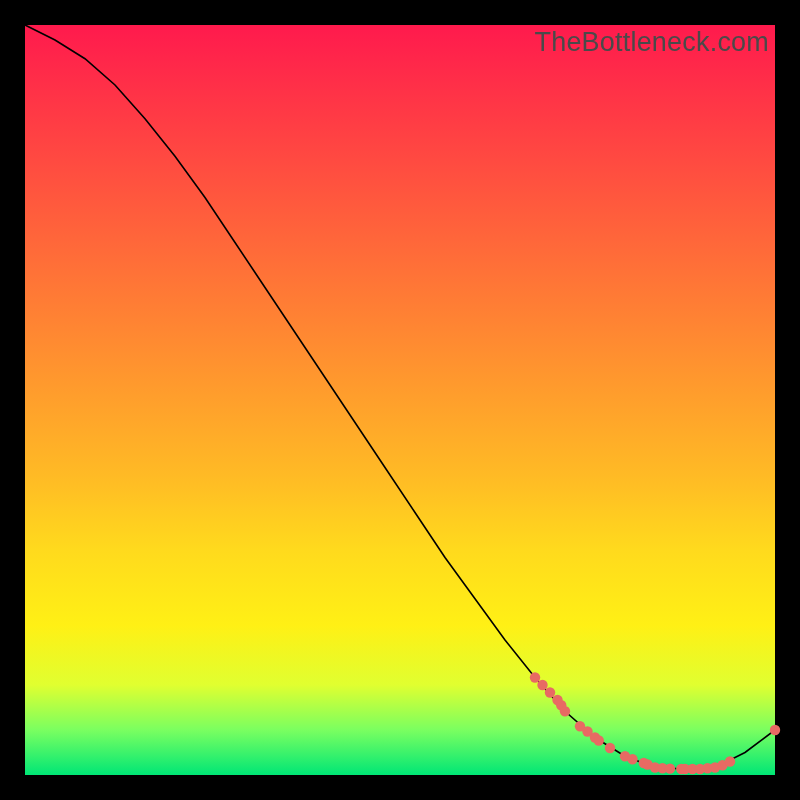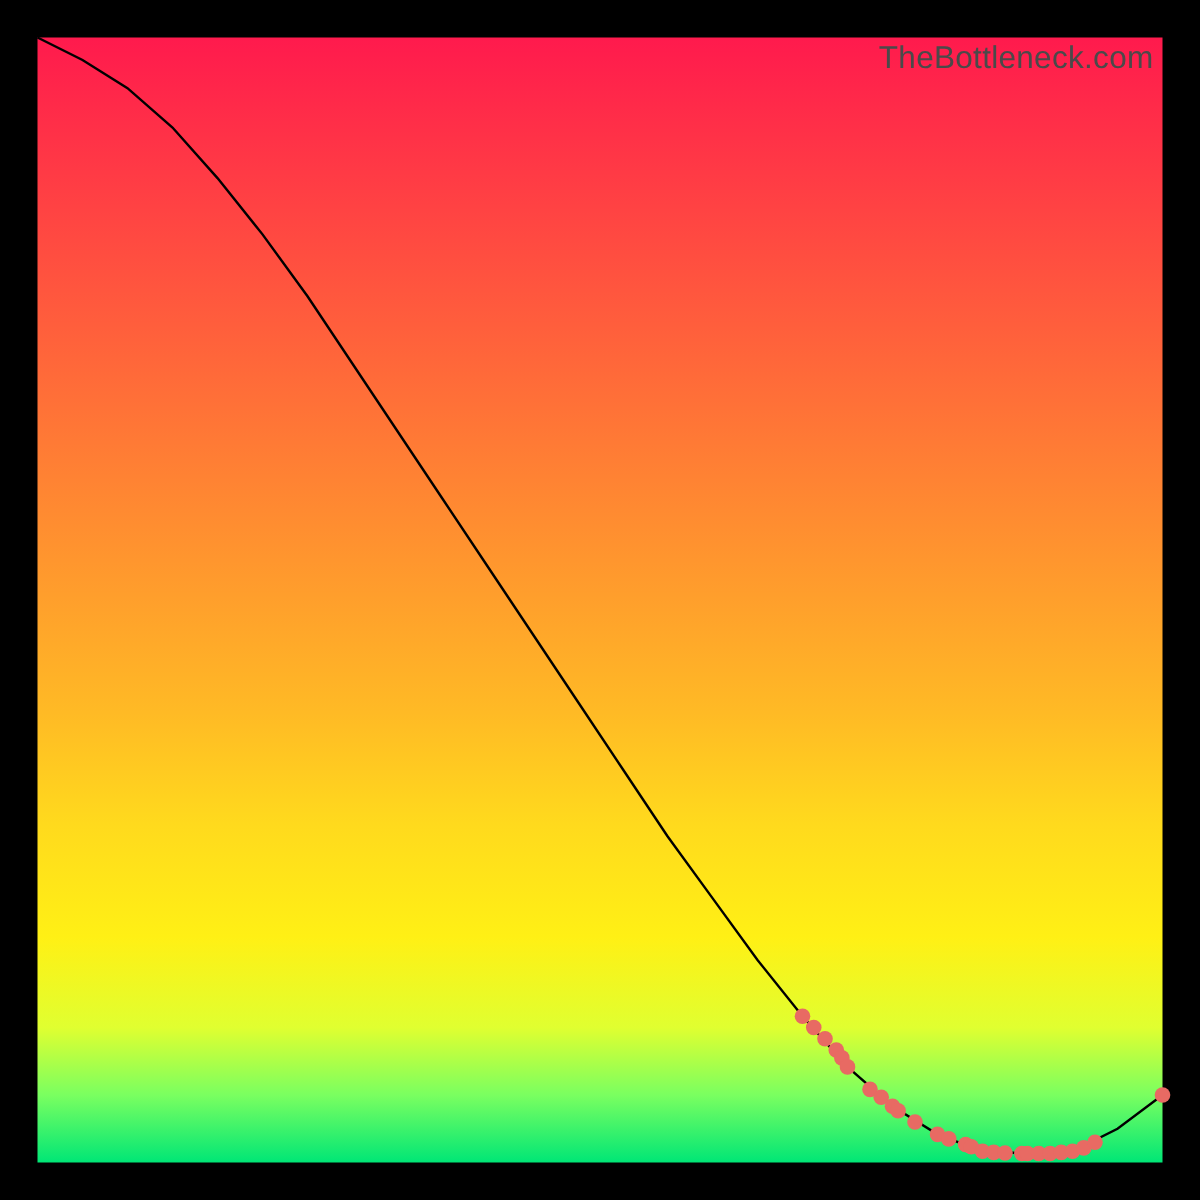--- a/index.html
+++ b/index.html
@@ -39,21 +39,21 @@
       #e0ff30 88%,
       #7aff60 94%,
       #00e676 100%
     );
   }
   .watermark {
     position: absolute;
     top: 2px;
     right: 6px;
     color: #4a4a4a;
-    font-size: 21px;
+    font-size: 27px;
     font-weight: 500;
     letter-spacing: 0.2px;
   }
   svg.overlay {
     position: absolute;
     left: 0;
     top: 0;
     width: 750px;
     height: 750px;
     overflow: visible;

